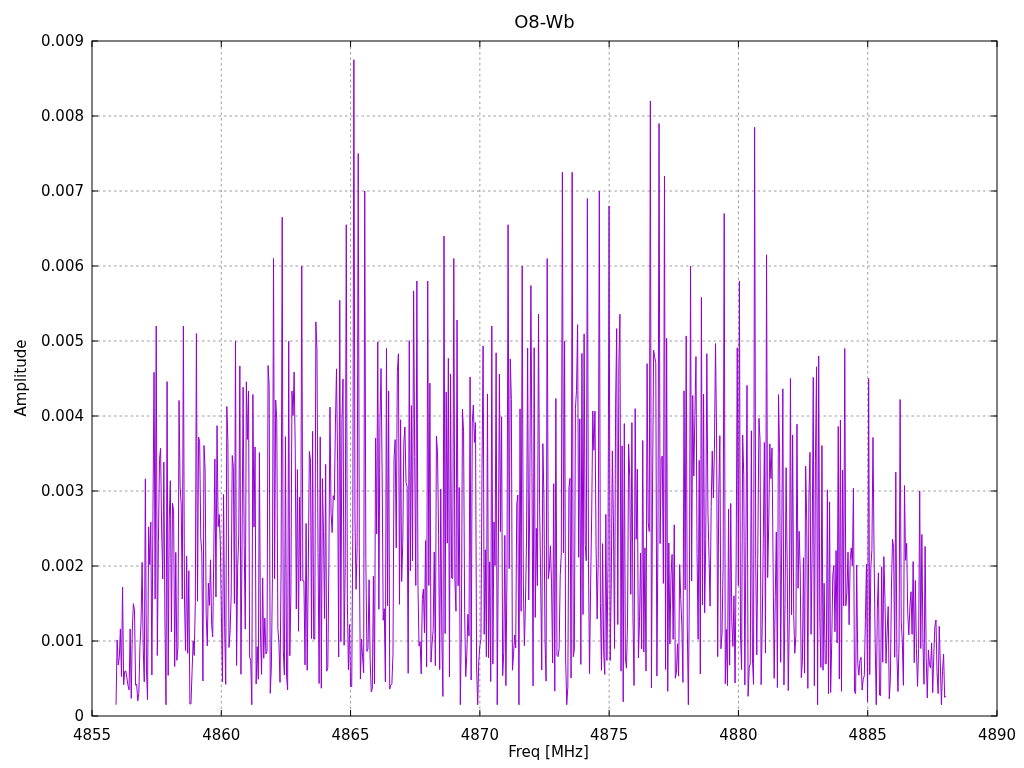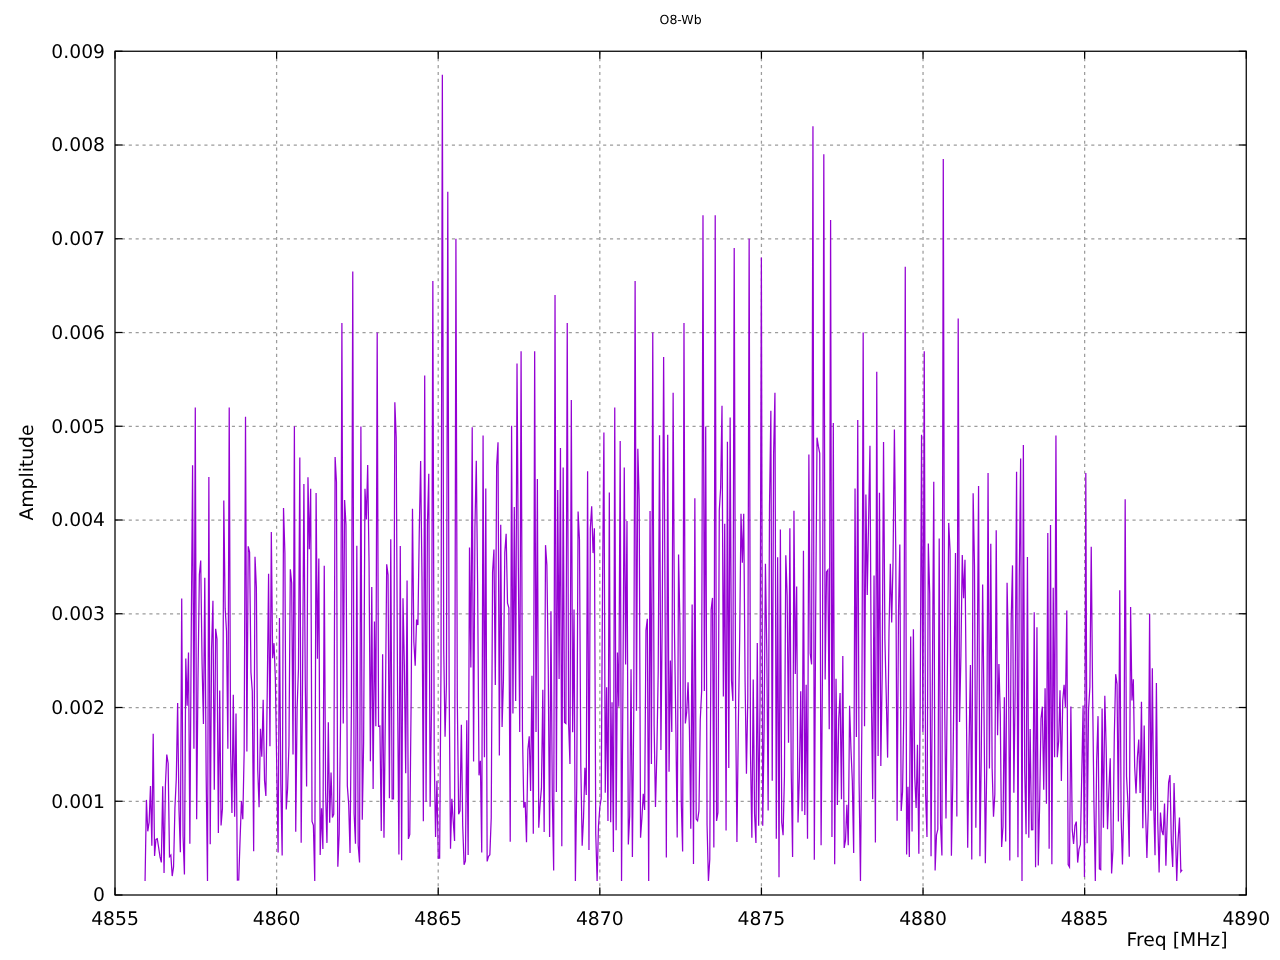--- a/index.html
+++ b/index.html
@@ -11,29 +11,29 @@
     font-family: "DejaVu Sans", "Liberation Sans", sans-serif;
     color: #000000;
     overflow: hidden;
   }
   .chart-title {
     position: absolute;
     top: 11px;
     left: 92px;
     width: 905px;
     text-align: center;
-    font-size: 10px;
+    font-size: 18px;
     white-space: nowrap;
   }
   .x-axis-label {
     position: absolute;
     top: 743px;
-    left: 77px;
+    left: 96px;
     width: 905px;
-    text-align: right;
+    text-align: center;
     font-size: 15px;
     white-space: nowrap;
   }
   .y-axis-label {
     position: absolute;
     left: 21px;
     top: 378px;
     transform: translate(-50%, -50%) rotate(-90deg);
     font-size: 15px;
     white-space: nowrap;

